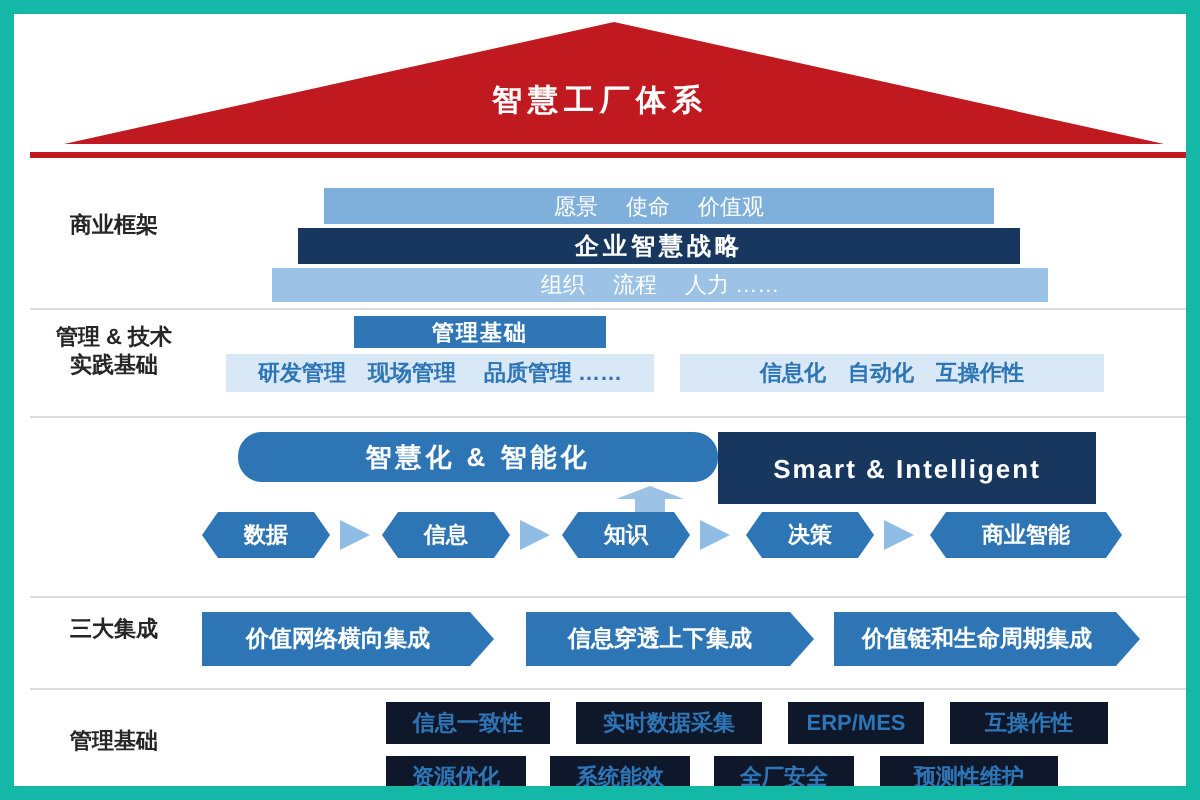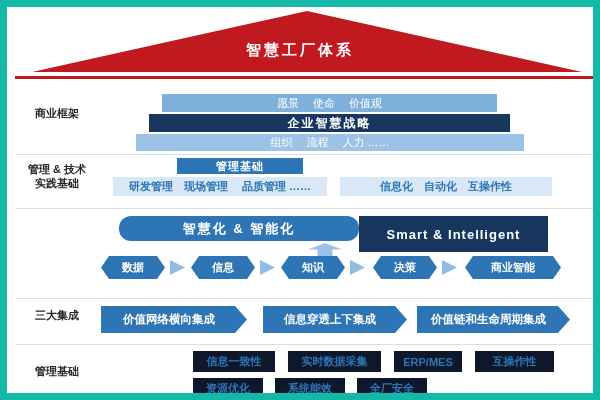--- a/index.html
+++ b/index.html
@@ -100,14 +100,15 @@
   <div class="intg" style="left:410px; width:153px;">价值链和生命周期集成</div>
 
   <div class="feat" style="left:186px; top:344px; width:82px;">信息一致性</div>
   <div class="feat" style="left:281px; top:344px; width:93px;">实时数据采集</div>
   <div class="feat" style="left:387px; top:344px; width:68px;">ERP/MES</div>
   <div class="feat" style="left:468px; top:344px; width:79px;">互操作性</div>
 
   <div class="feat" style="left:186px; top:371px; width:70px;">资源优化</div>
   <div class="feat" style="left:268px; top:371px; width:70px;">系统能效</div>
   <div class="feat" style="left:350px; top:371px; width:70px;">全厂安全</div>
+  <div class="feat" style="left:433px; top:371px; width:89px;">预测性维护</div>
 
 </div>
 
 </body></html>

